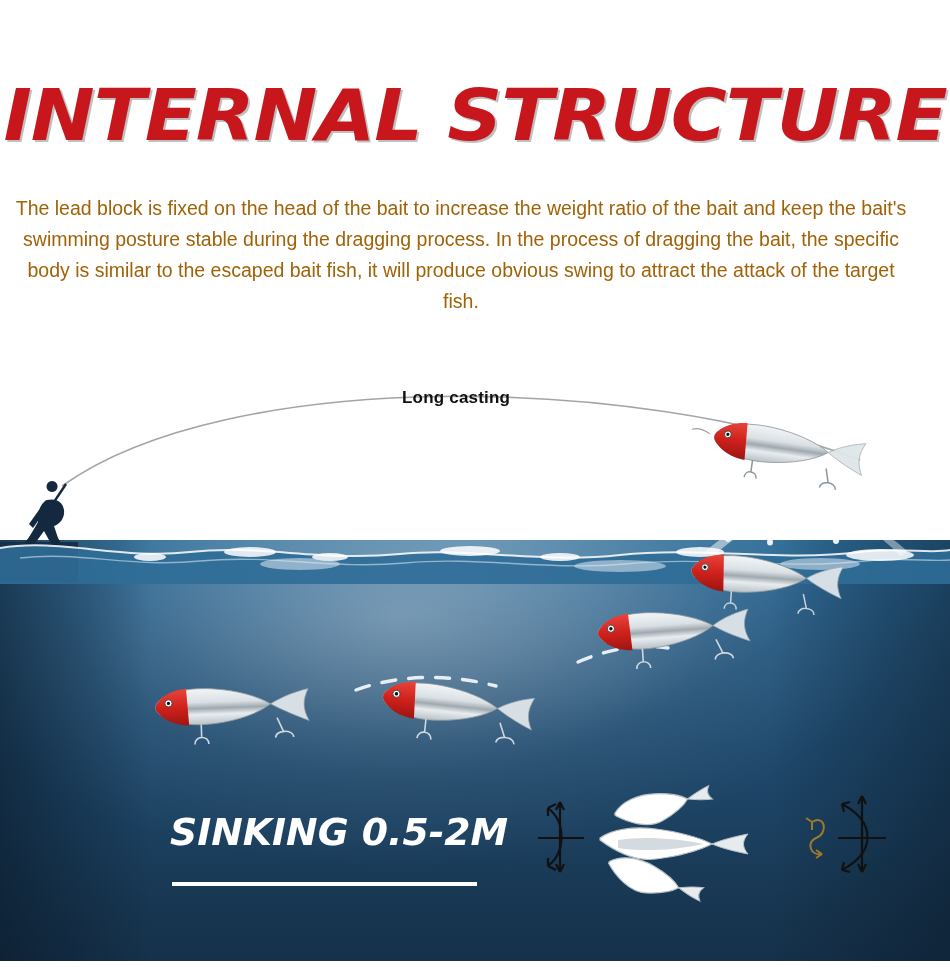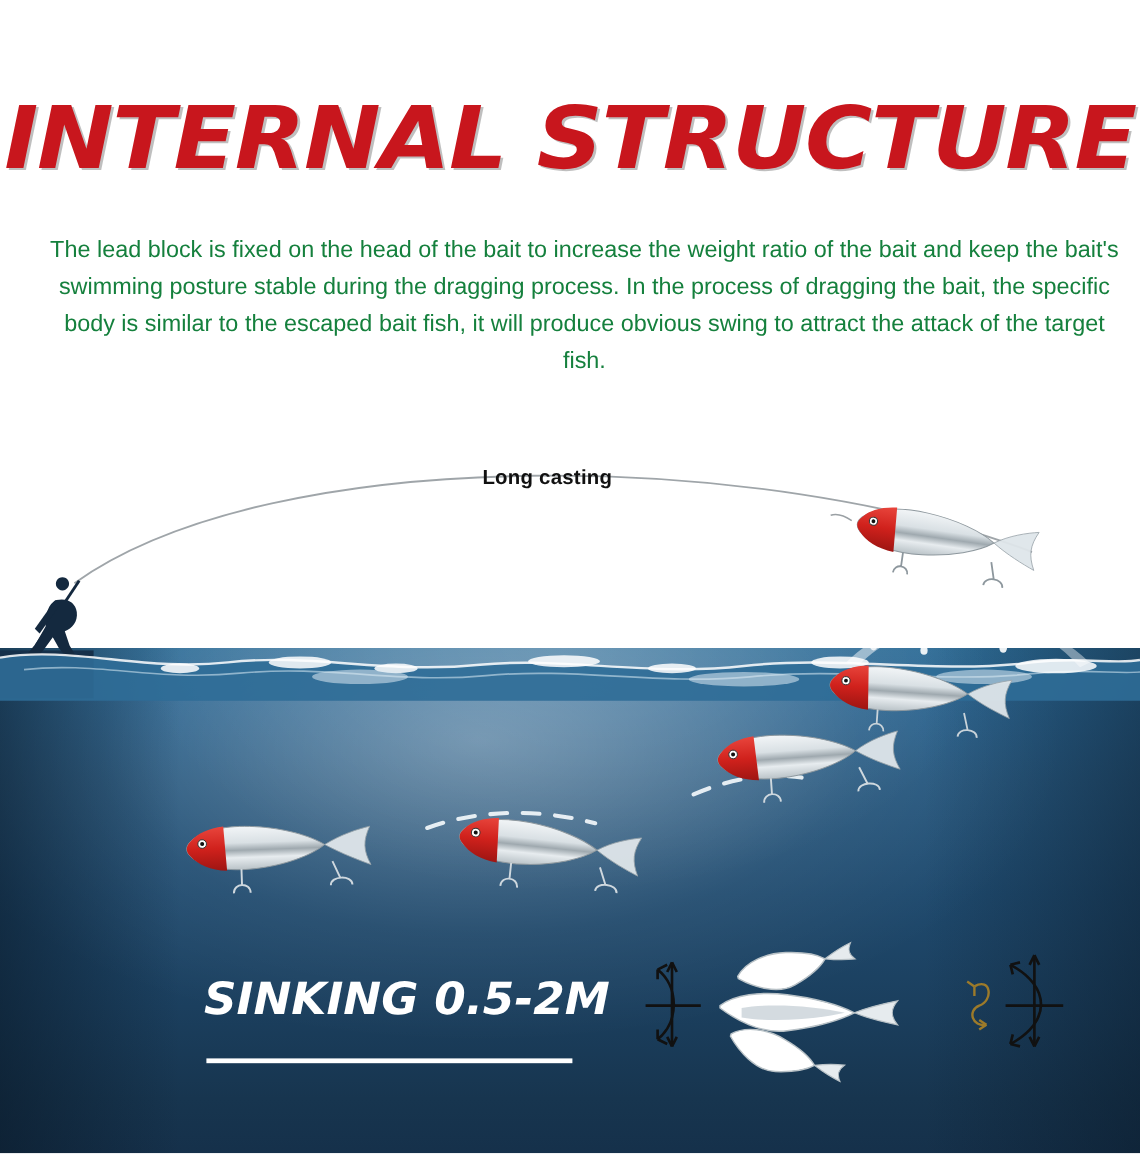--- a/index.html
+++ b/index.html
@@ -34,26 +34,26 @@
     color: #c8161d;
     transform: scaleX(1.06);
     transform-origin: center;
     white-space: nowrap;
     text-shadow: 2px 2px 0 rgba(0,0,0,0.25);
   }
 
   .intro {
     position: absolute;
     top: 193px;
-    left: 34px;
+    left: 8px;
     width: 906px;
     text-align: center;
     font-size: 19.5px;
     line-height: 31px;
-    color: #15803d;
+    color: #a16207;
   }
 
   
   .scene {
     position: absolute;
     top: 352px;
     left: 0;
     width: 950px;
     height: 615px;
     overflow: hidden;

